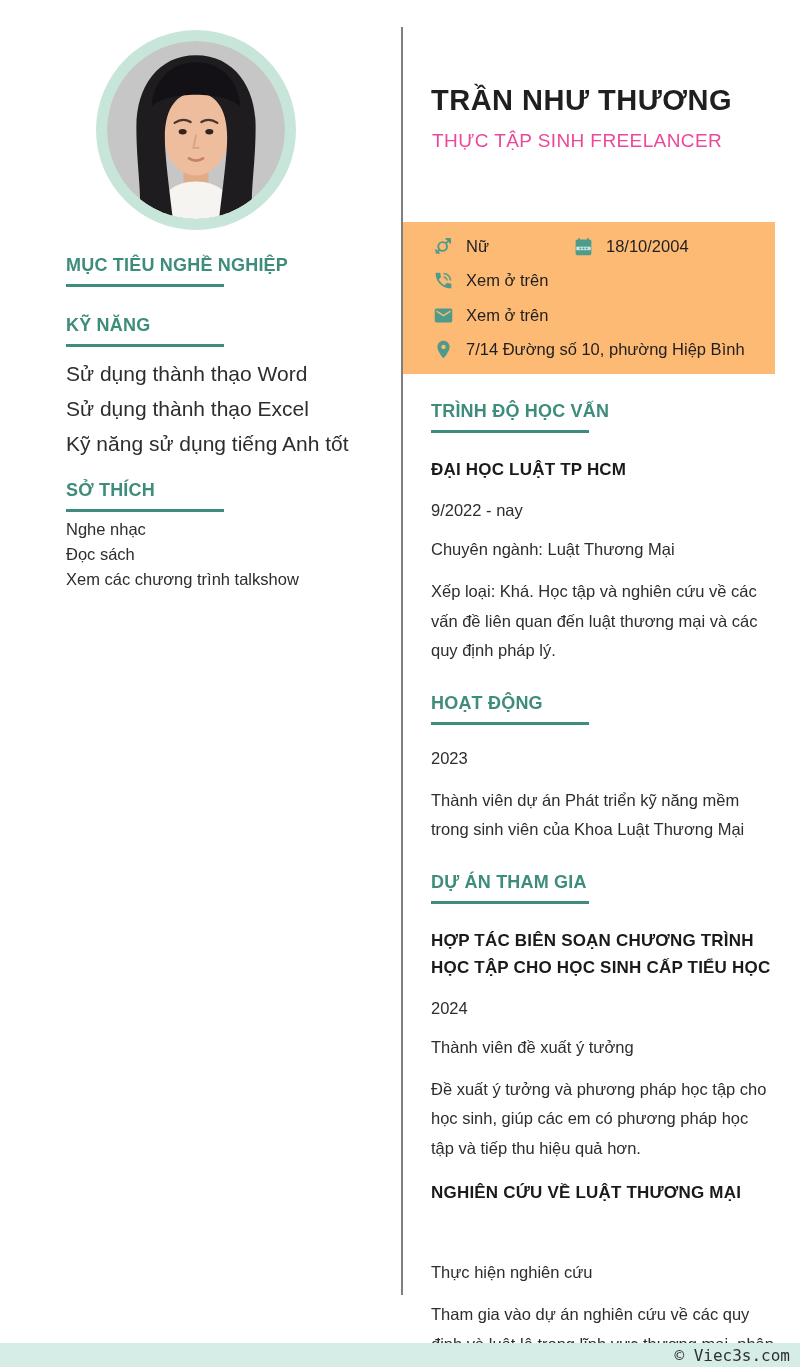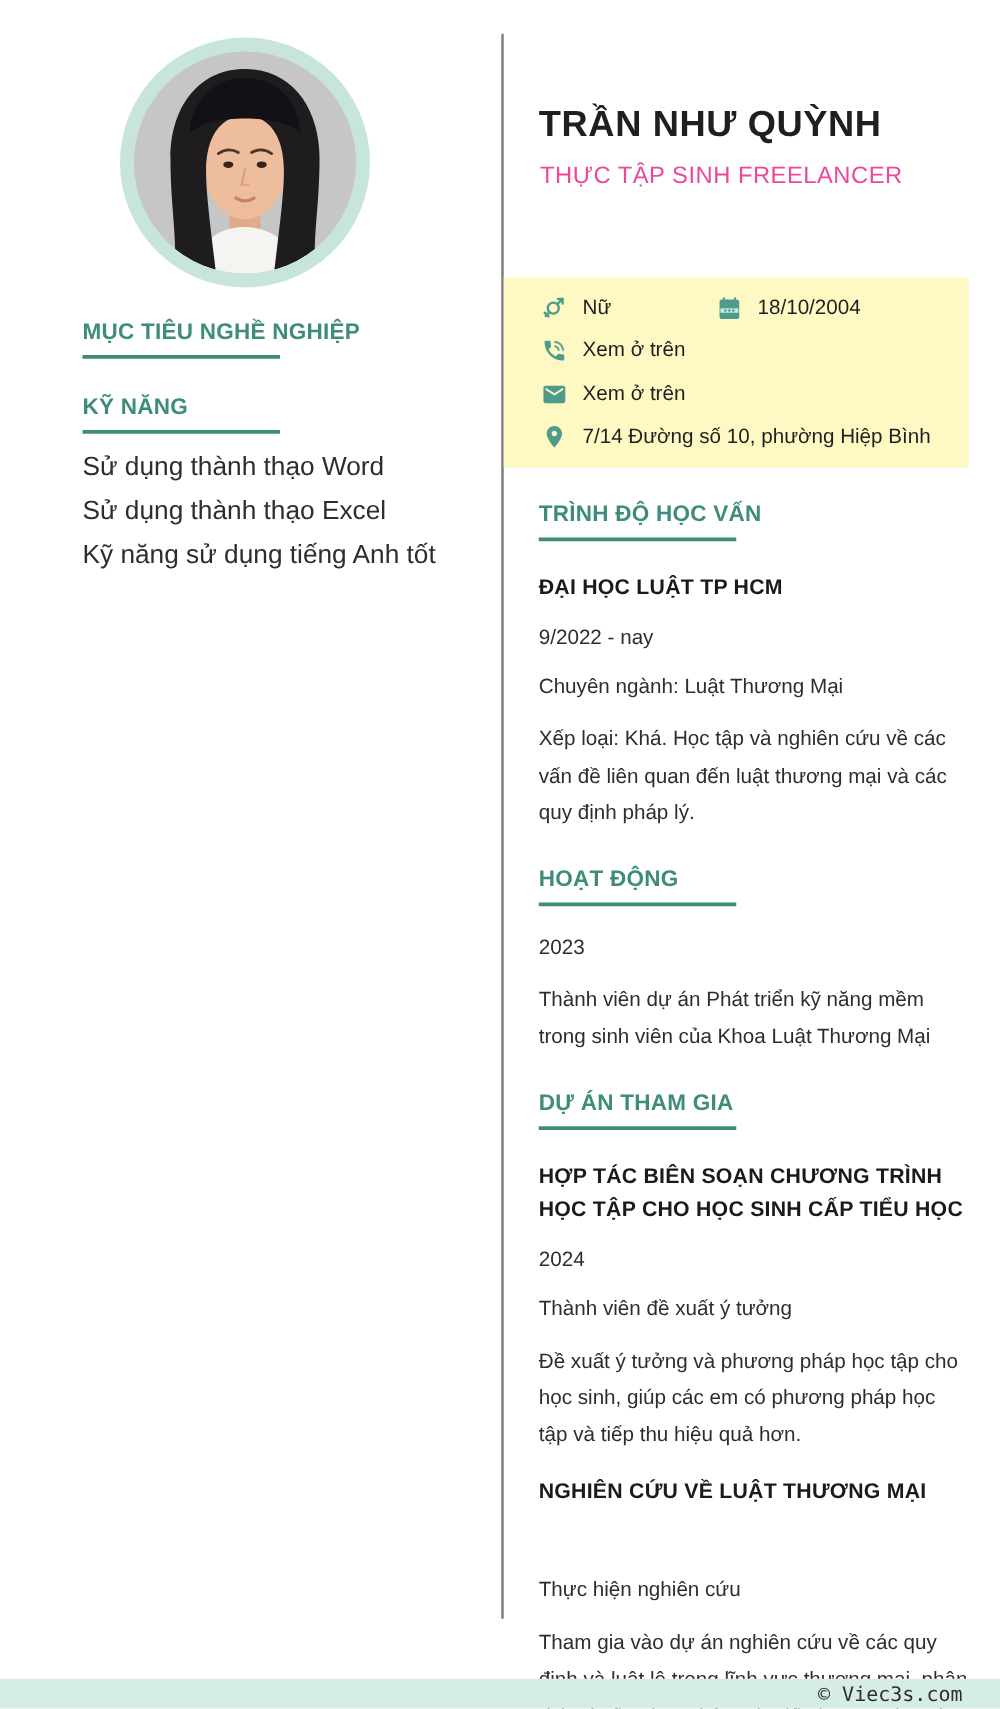--- a/index.html
+++ b/index.html
@@ -48,21 +48,21 @@
 
   
   .name {
     margin:84px 0 0 28px; font-size:29px; font-weight:700;
     color:#1f1f1f; letter-spacing:.5px;
   }
   .job-title { margin:13px 0 0 29px; font-size:19px; color:#ec4899; letter-spacing:.4px; }
 
   
   .info-box {
-    margin-top:70px; width:372px; background:#fef9c3;
+    margin-top:70px; width:372px; background:#fdba74;
     padding:7px 10px 7px 30px;
   }
   .info-row { display:flex; align-items:center; height:34.5px; }
   .info-cell { display:flex; align-items:center; }
   .info-cell.first { width:140px; }
   .info-icon { width:21px; height:21px; flex:0 0 21px; display:flex; align-items:center; }
   .info-icon svg { width:21px; height:21px; }
   .info-text { margin-left:12px; font-size:16.5px; color:#1f1f1f; }
 
   
@@ -71,21 +71,21 @@
   .entry-name { margin-top:23px; font-size:17px; font-weight:700; color:#1a1a1a; line-height:27px; letter-spacing:.2px; }
   .entry-line { margin-top:16px; font-size:16.5px; line-height:23px; }
   .entry-para { margin-top:16px; font-size:16.5px; line-height:29.5px; }
   .entry-period-empty { margin-top:16px; min-height:23px; }
   .project-block + .project-block .entry-name { margin-top:16px; }
 
   
   .footer-bar {
     position:absolute; left:0; bottom:0; width:800px; height:24px;
     background:#d6ede7; display:flex; align-items:center; justify-content:flex-end;
-    padding-right:30px;
+    padding-right:10px;
   }
   .footer-text { font-family:"DejaVu Sans Mono", monospace; font-size:16px; color:#2f2f2f; }
 </style>
 </head>
 <body>
 
 <div class="page">
 
   <div class="photo-ring">
     <svg viewBox="0 0 200 200">
@@ -122,26 +122,33 @@
 
     <section class="section">
       <div class="sec-title">KỸ NĂNG</div>
       <div class="sec-rule"></div>
       <div class="skill-item">Sử dụng thành thạo Word</div>
       <div class="skill-item">Sử dụng thành thạo Excel</div>
       <div class="skill-item">Kỹ năng sử dụng tiếng Anh tốt</div>
     </section>
 
 
+    <section class="section">
+      <div class="sec-title">SỞ THÍCH</div>
+      <div class="sec-rule"></div>
+      <div class="hobby-item">Nghe nhạc</div>
+      <div class="hobby-item">Đọc sách</div>
+      <div class="hobby-item">Xem các chương trình talkshow</div>
+    </section>
 
   </aside>
 
   <main class="right-col">
 
-    <h1 class="name">TRẦN NHƯ QUỲNH</h1>
+    <h1 class="name">TRẦN NHƯ THƯƠNG</h1>
     <div class="job-title">THỰC TẬP SINH FREELANCER</div>
 
     <div class="info-box">
       <div class="info-row">
         <div class="info-cell first">
           <span class="info-icon">
             <svg viewBox="0 0 24 24">
                 <g stroke="#4e9b8c" stroke-width="2.2" fill="none" stroke-linecap="round">
               <circle cx="11" cy="12" r="5"></circle>
               <path d="M14.8 8.2 L19.5 3.5 M19.5 3.5 h-4.2 M19.5 3.5 v4.2"></path>

